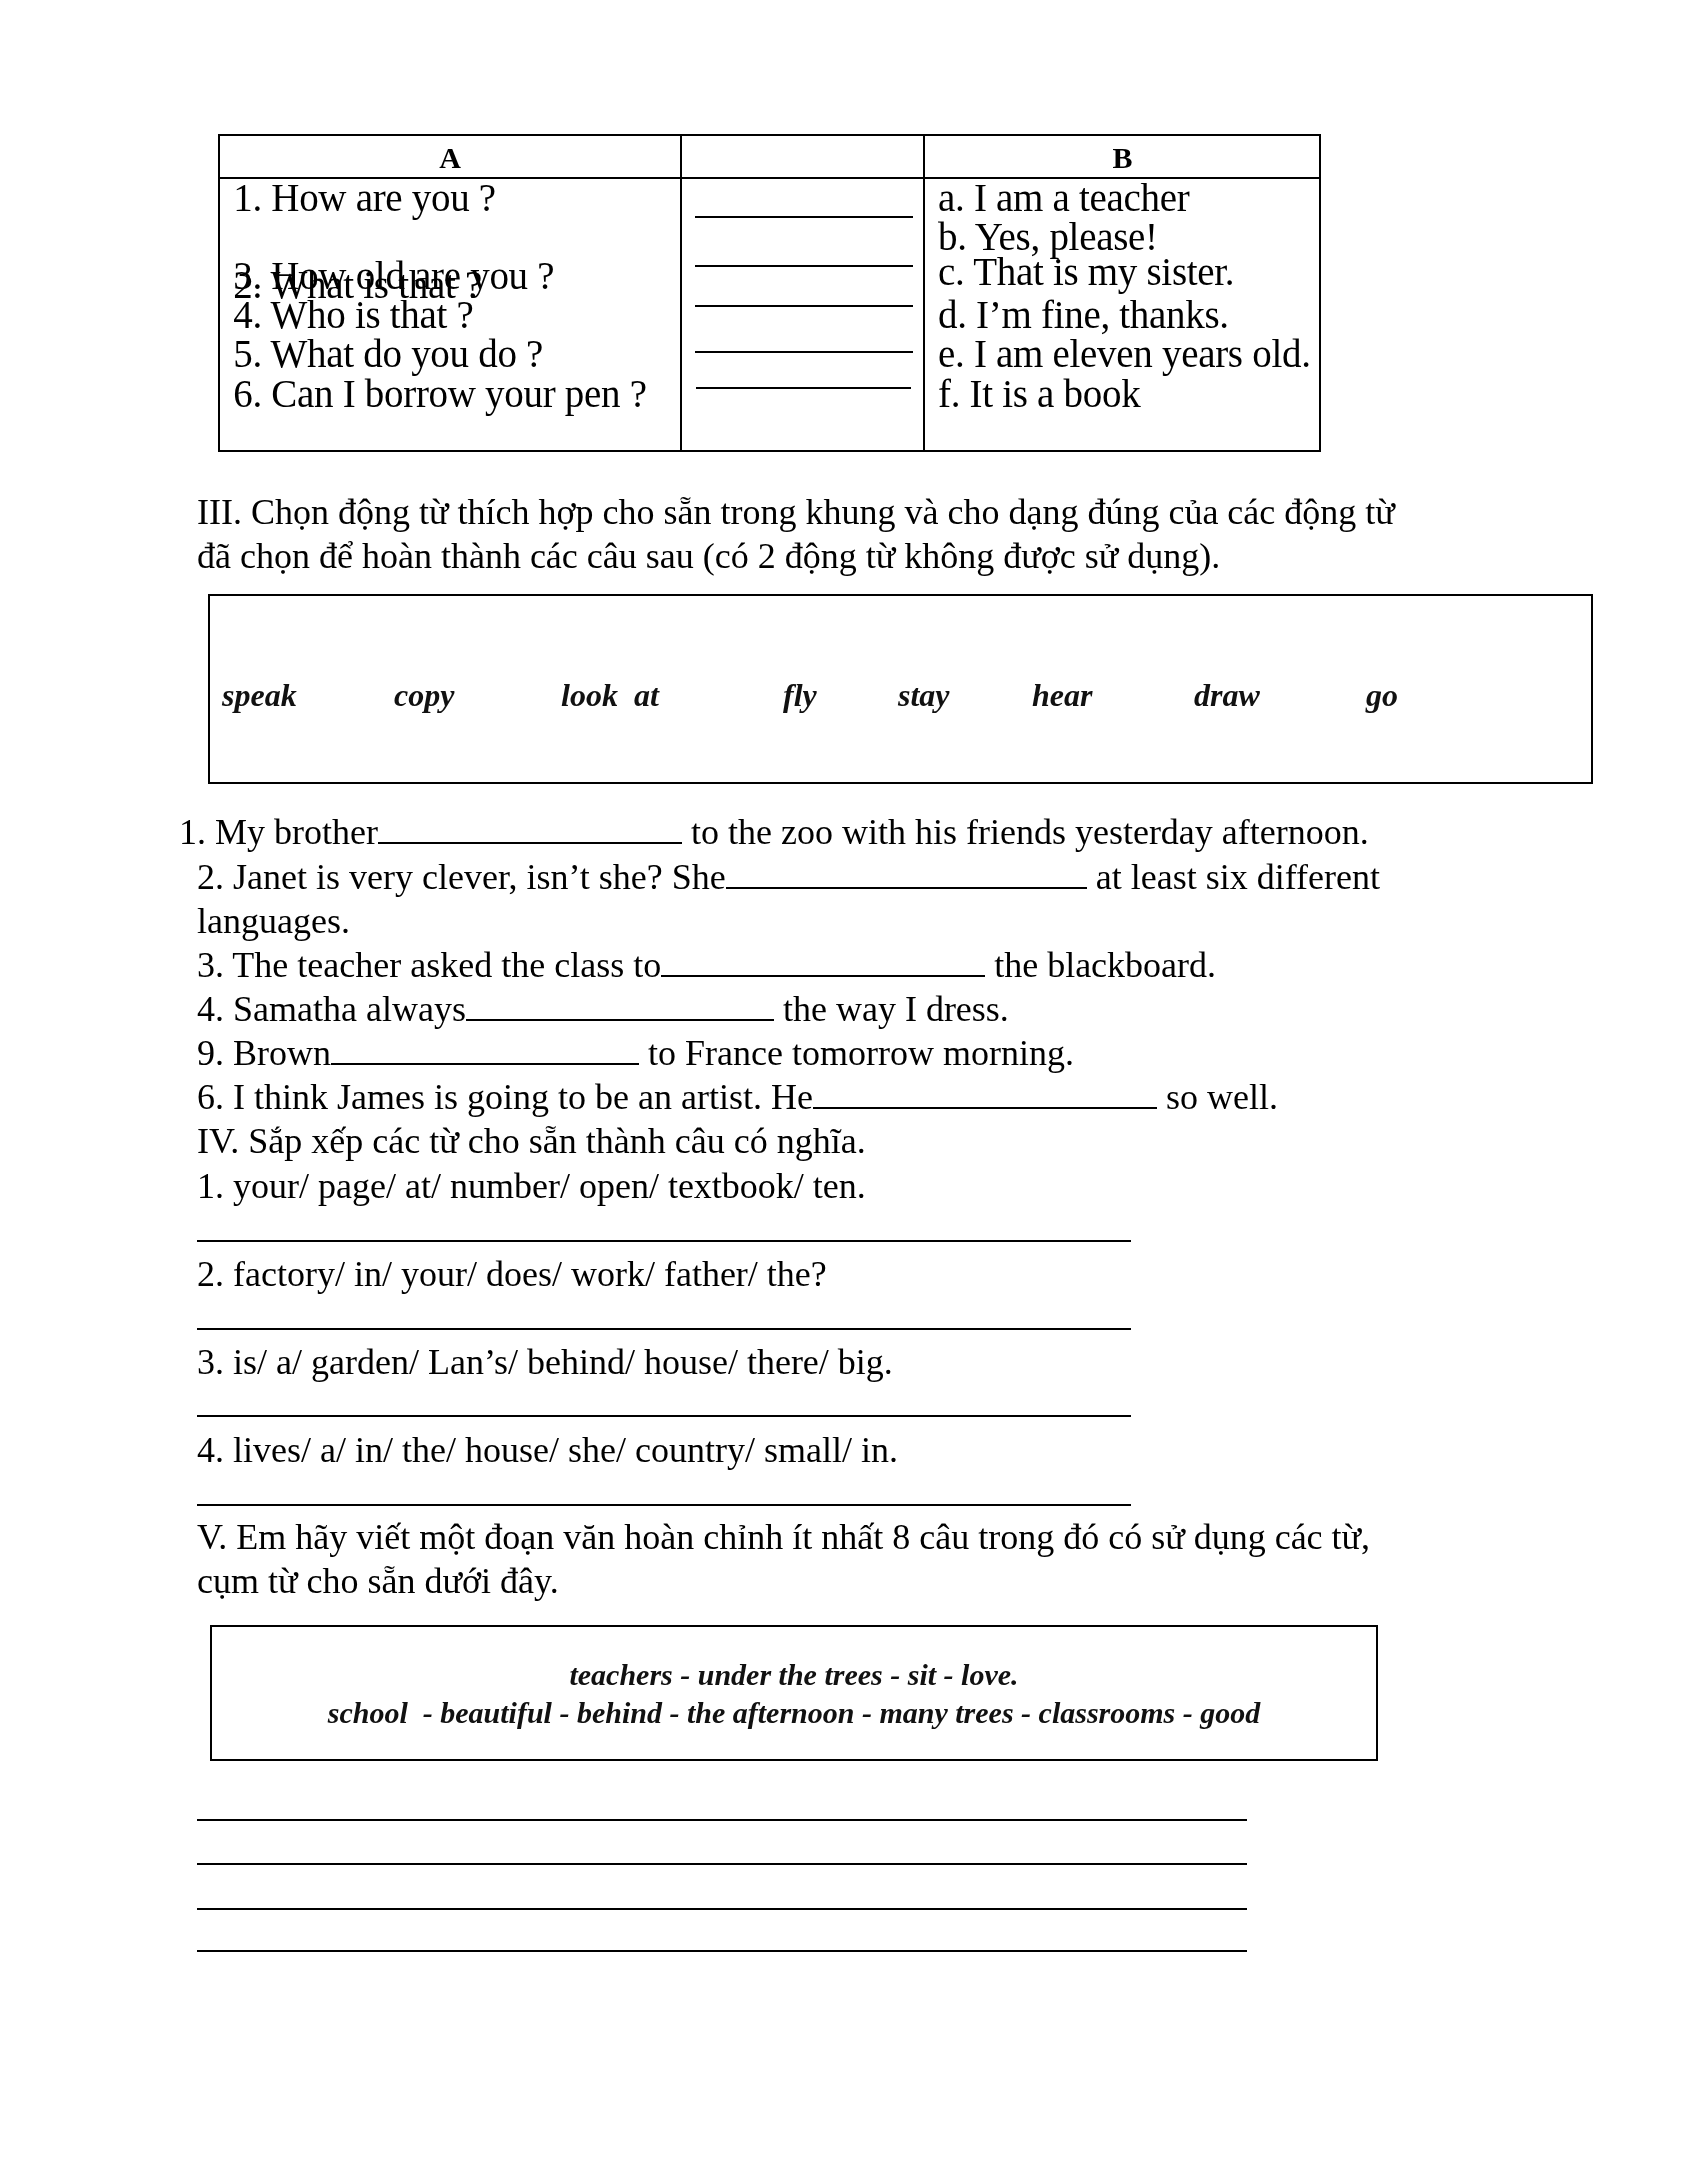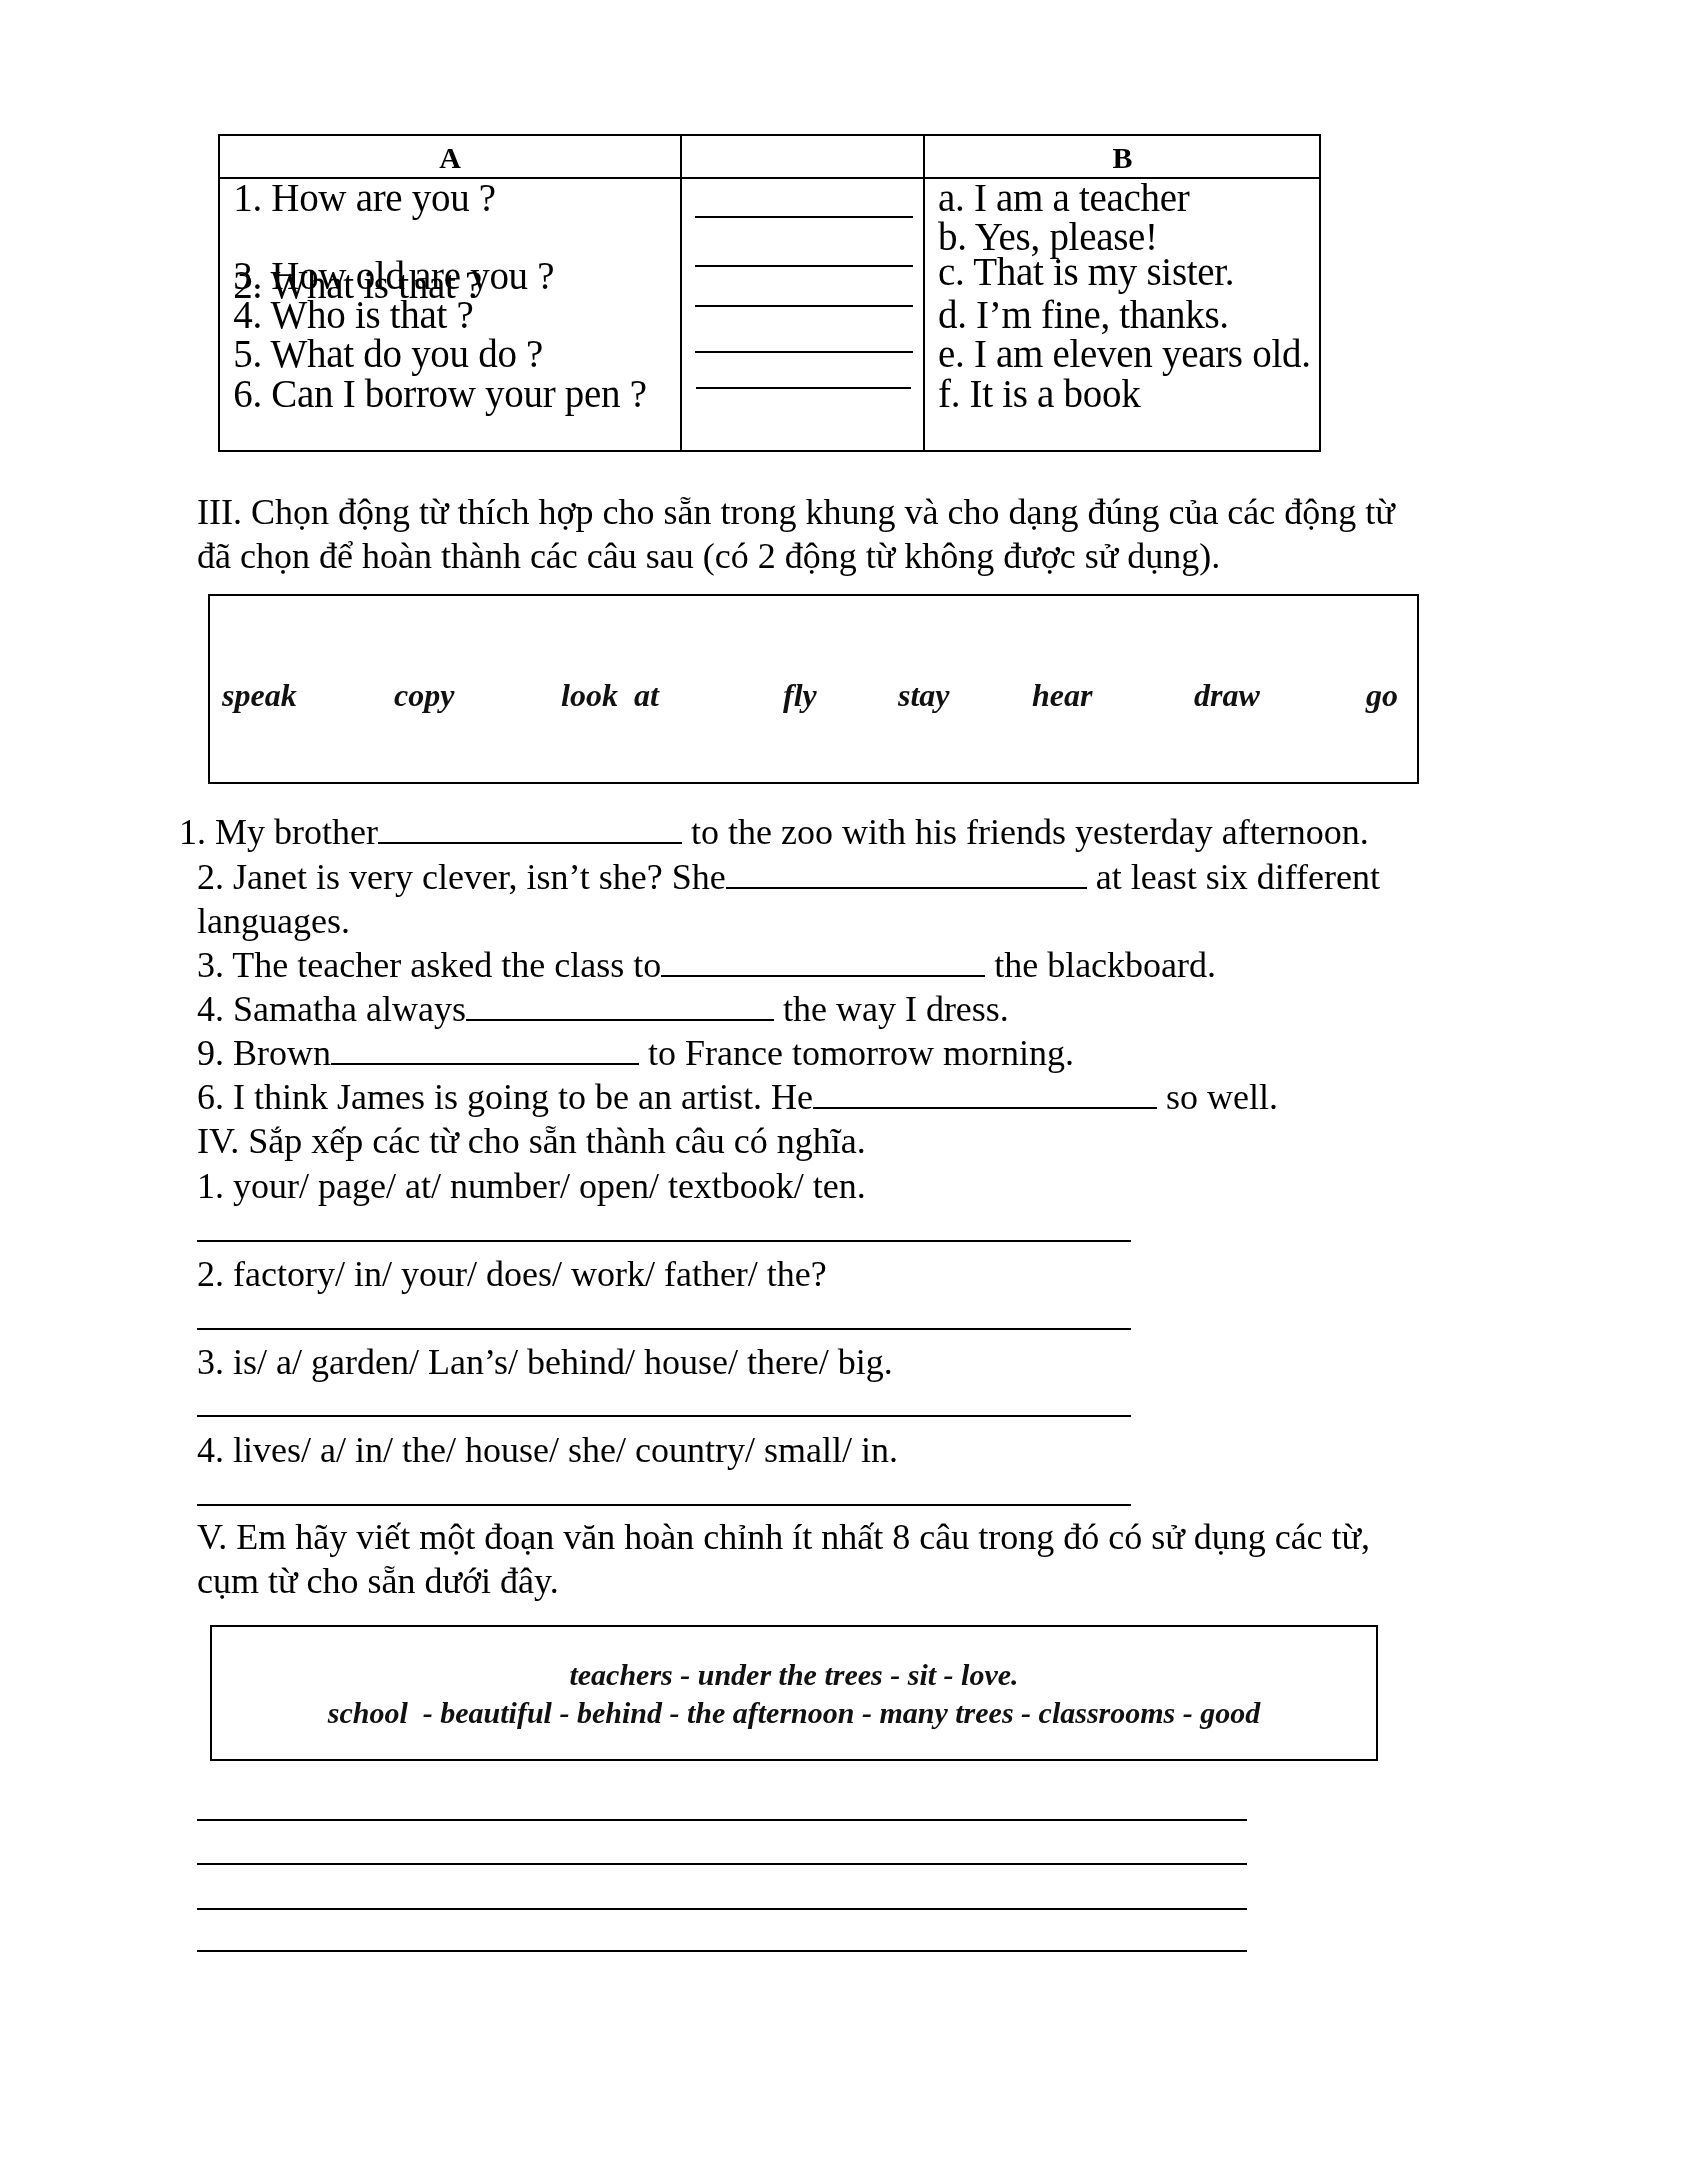--- a/index.html
+++ b/index.html
@@ -15,21 +15,21 @@
              font-weight: bold; font-size: 30px; }
   .mt-cell-text { position: absolute; font-size: 39px; line-height: 39px; white-space: nowrap;
                   letter-spacing: -0.3px; }
   .mt-blank { position: absolute; height: 0; border-top: 2px solid #000; }
 
   
   .txt { position: absolute; font-size: 36px; line-height: 44px; white-space: nowrap; }
   .blank { display: inline-block; border-bottom: 2px solid #000; height: 30px; vertical-align: baseline; }
 
   
-  .verb-box { position: absolute; left: 208px; top: 594px; width: 1211px; height: 190px;
+  .verb-box { position: absolute; left: 208px; top: 594px; width: 1385px; height: 190px;
               border: 2px solid #000; box-sizing: border-box; text-decoration: underline; }
   .verb { position: absolute; top: 81px; font-size: 32px; font-weight: bold; font-style: italic;
           color: #111; }
 
   
   .rule { position: absolute; height: 0; border-top: 2.6px solid #000; }
 
   
   .word-box { position: absolute; left: 210px; top: 1625px; width: 1168px; height: 136px;
               border: 2px solid #000; box-sizing: border-box; text-align: center;

